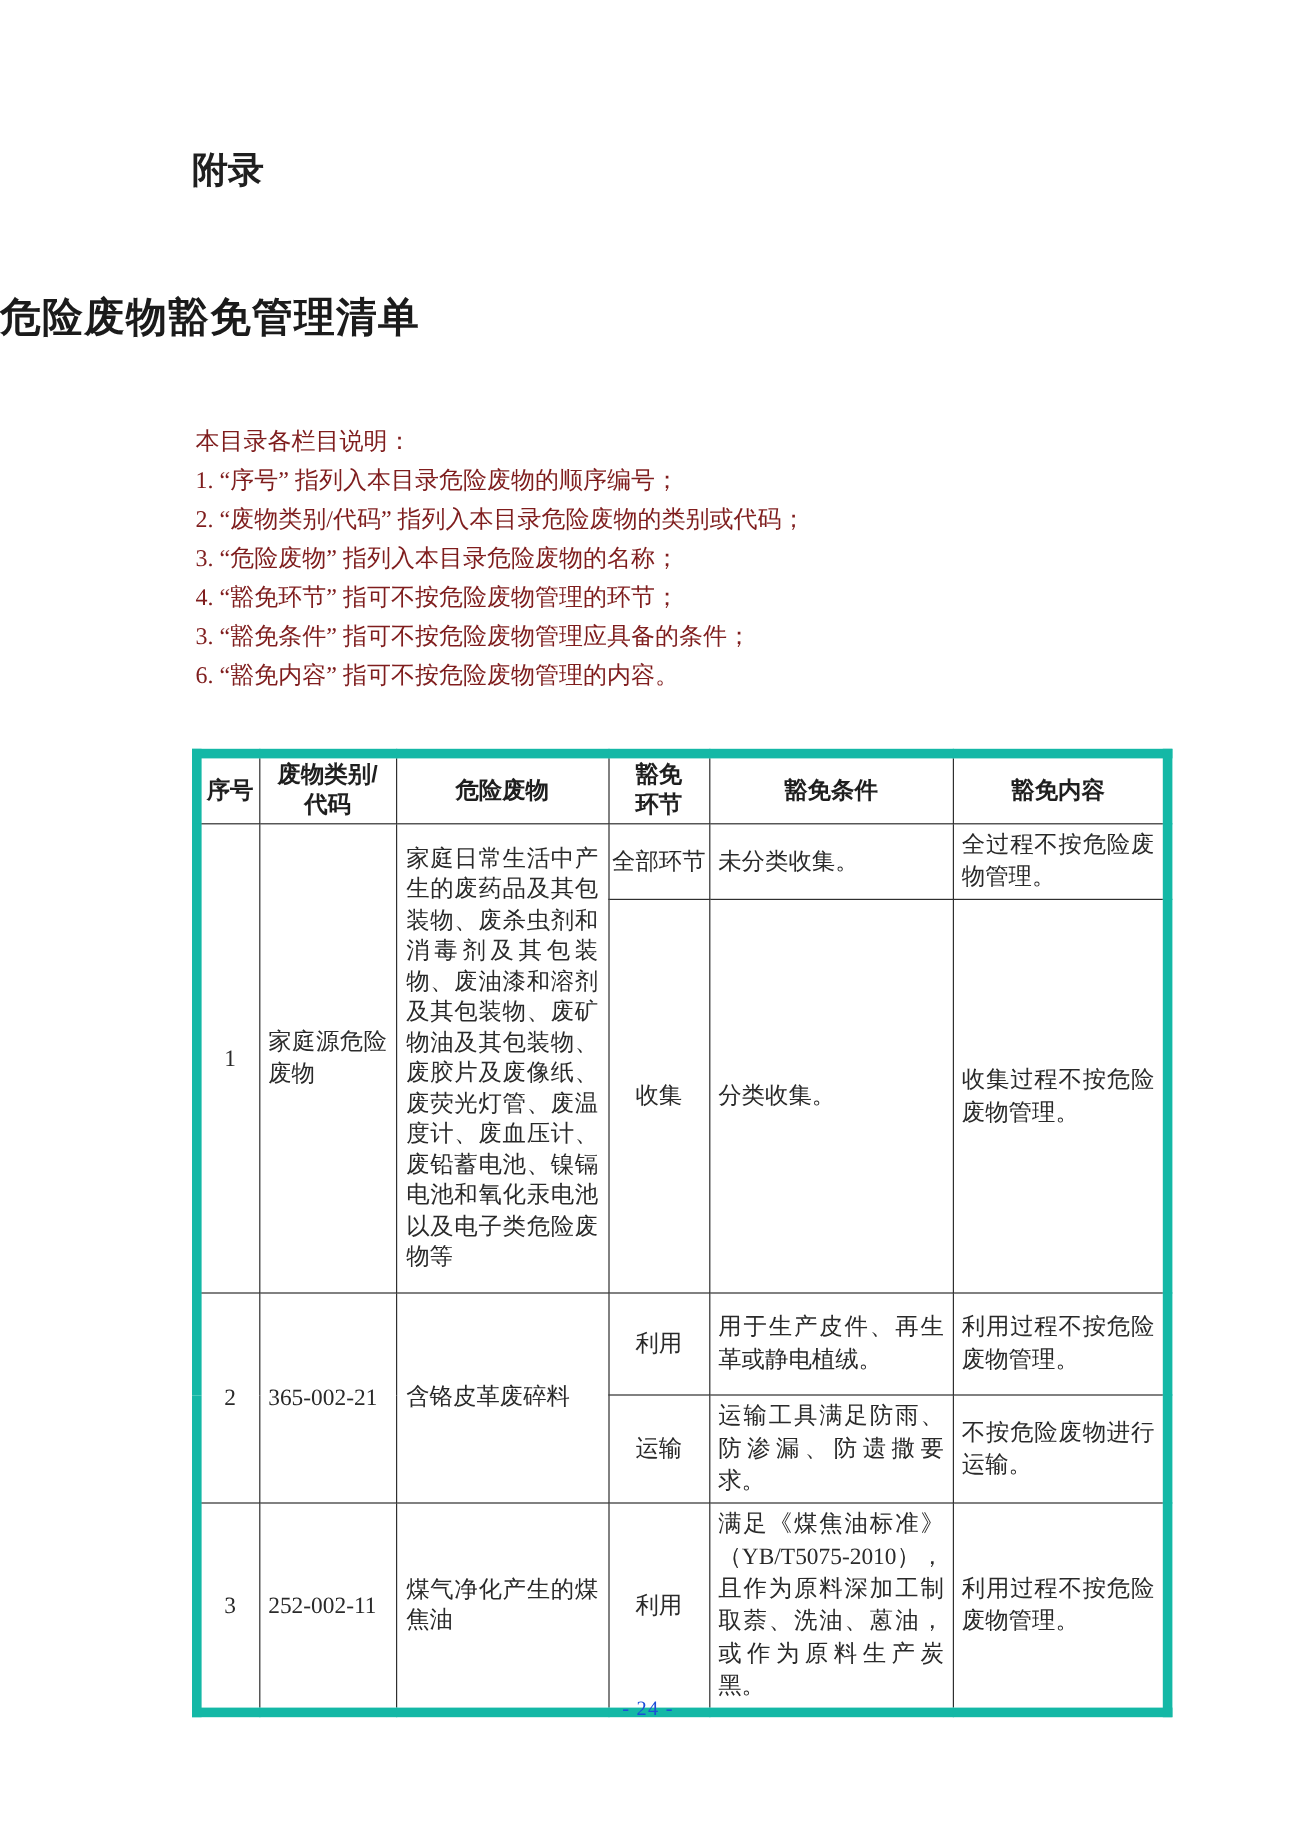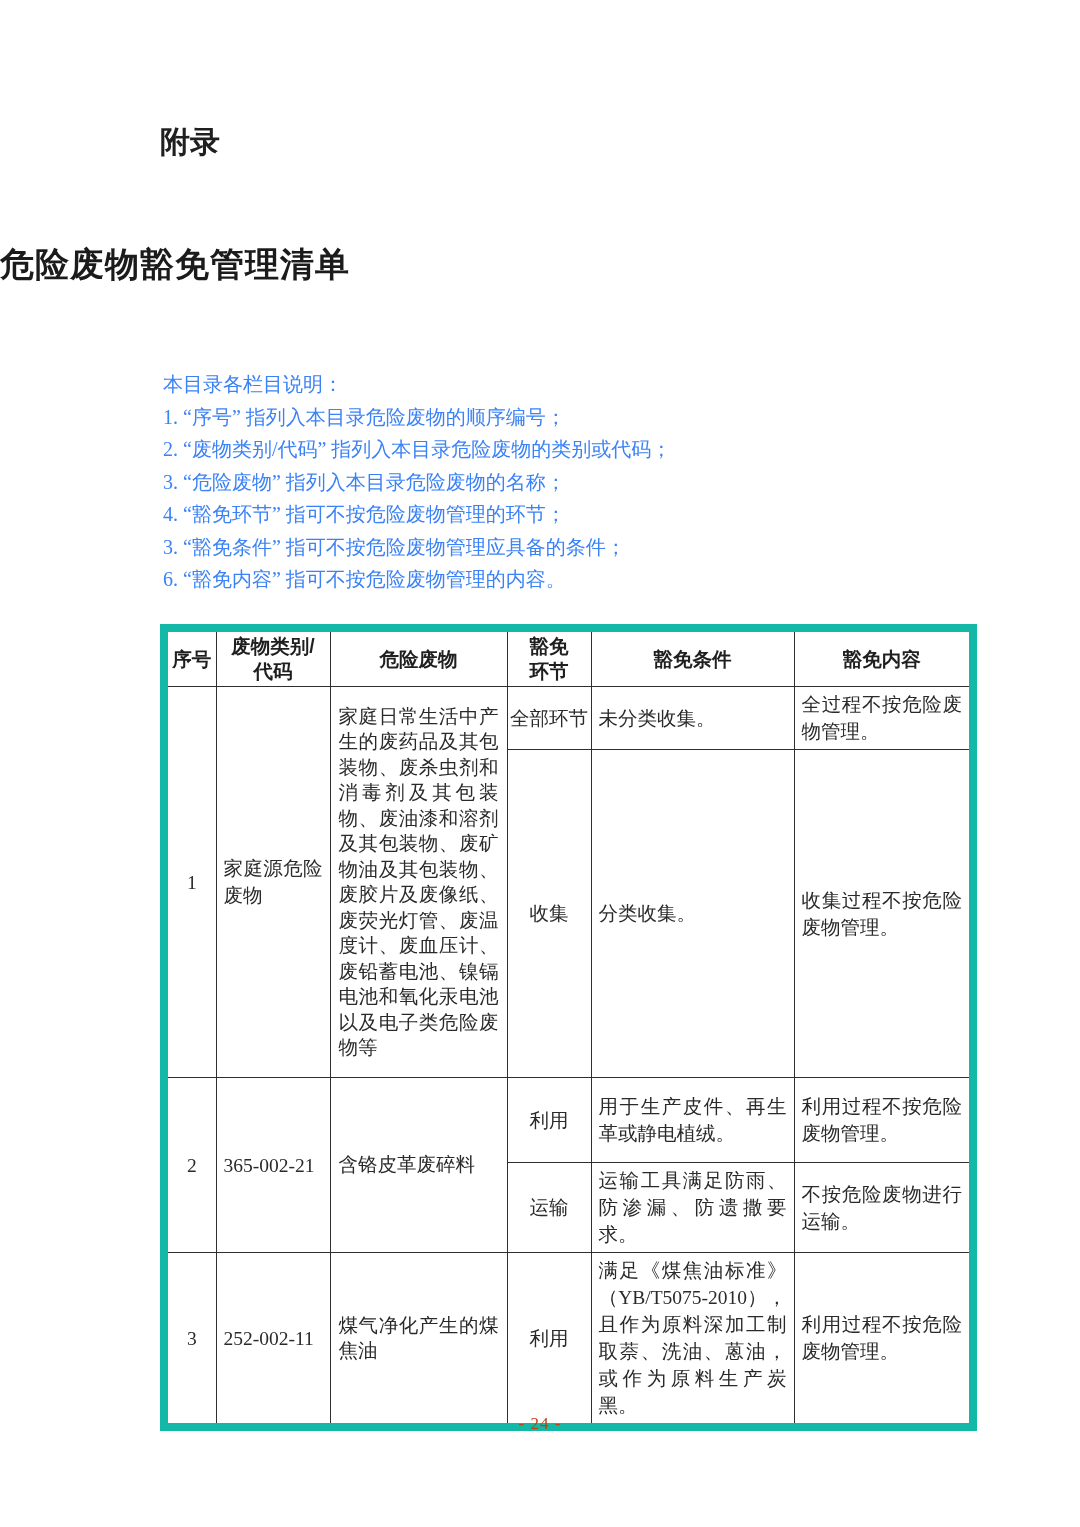--- a/index.html
+++ b/index.html
@@ -17,22 +17,22 @@
     font-family: Liberation Sans, sans-serif;
     font-weight: bold; font-size: 30px; color: #1f1f1f;
   }
   .doc-title {
     position: absolute; left: 0; top: 242px; width: 1080px;
     text-align: left;
     font-family: "Liberation Sans", "DejaVu Sans", sans-serif;
     font-weight: bold; font-size: 34px; letter-spacing: 1px; color: #1b1b1b;
   }
   .notes {
-    position: absolute; left: 163px; top: 368px; width: 700px;
-    font-size: 20px; line-height: 32.5px; color: #3b82f6;
+    position: absolute; left: 163px; top: 352px; width: 700px;
+    font-size: 20px; line-height: 32.5px; color: #7f1d1d;
   }
   .notes .note-line { white-space: nowrap; }
   .exemption-table {
     position: absolute; left: 160px; top: 624px;
     width: 809px;
     border-collapse: collapse;
     table-layout: fixed;
     border: 8px solid #14b8a6;
   }
   .exemption-table th, .exemption-table td {
@@ -58,21 +58,21 @@
   td.cell-justify { text-align: justify; text-justify: inter-character; }
   td.waste-cell { line-height: 25.5px; padding: 4px 8px; }
   tr.h-head   { height: 50px; }
   tr.h-r1a    { height: 52px; }
   tr.h-r1b    { height: 328px; margin-top: 14px; }
   tr.h-r2a    { height: 85px; }
   tr.h-r2b    { height: 82px; }
   tr.h-r3     { height: 156px; }
   .page-footer {
     position: absolute; left: 0; top: 1414px; width: 1080px;
-    text-align: center; font-size: 17px; color: #c2410c;
+    text-align: center; font-size: 17px; color: #1d4ed8;
     letter-spacing: 1px;
   }
 </style>
 </head>
 <body>
 
 <div class="appendix-label">附录</div>
 
 <div class="doc-title">危险废物豁免管理清单</div>
 

